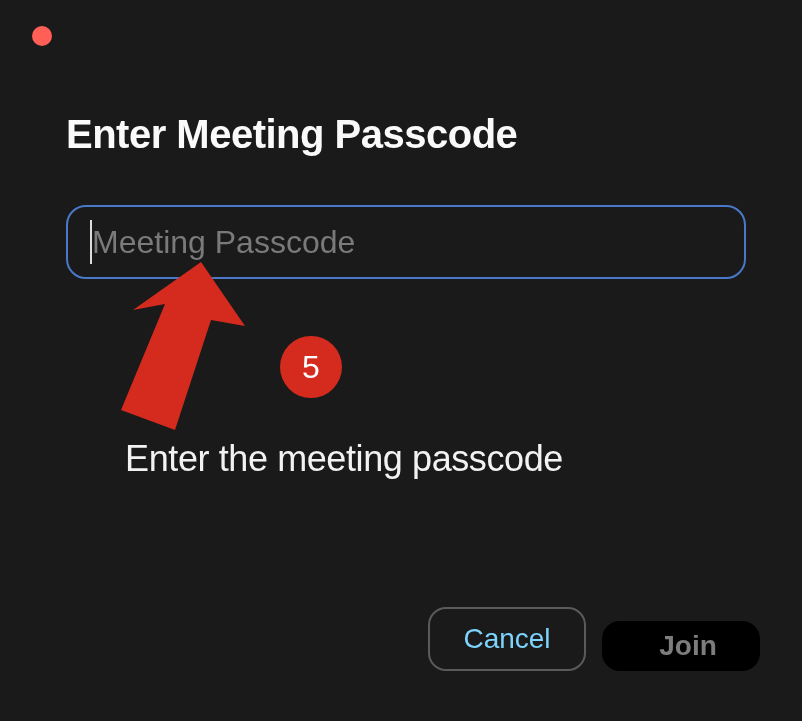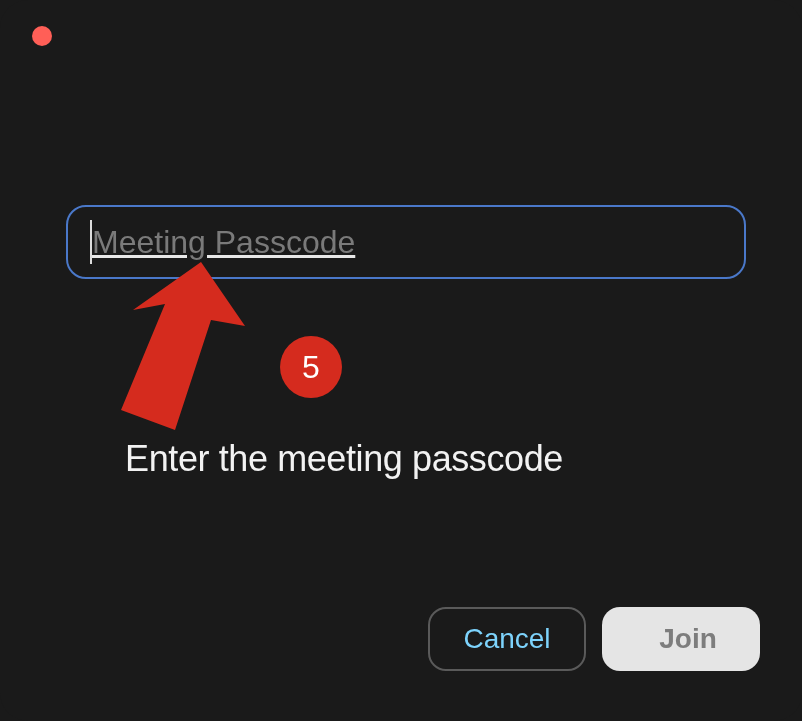--- a/index.html
+++ b/index.html
@@ -39,21 +39,20 @@
       position:absolute;
       top:205px;left:66px;
       width:680px;height:74px;
       border-radius:20px;
       background:#1a1a1a;
       border:2px solid #4a78c9;
       outline:none;
       padding:0 24px;
       font-size:32px;
       color:#e8e8e8;
-      text-decoration:underline;
     }
     .passcode-input::placeholder{
       color:#7a7a7a;
     }
     
     .caret{
       position:absolute;
       top:220px;left:90px;
       width:2px;height:44px;
       background:#dcdcdc;
@@ -94,38 +93,39 @@
       border:2px solid #5a5a5a;
       background:transparent;
       color:#7dd3fc;
       font-size:28px;
       font-weight:400;
       cursor:pointer;
     }
     .btn-join{
       position:absolute;
       bottom:50px;right:42px;
-      width:158px;height:64px;
+      width:158px;height:50px;
       border-radius:18px;
       border:none;
-      background:#e5e5e5;
+      background:#000000;
       color:#7d7d7d;
       font-size:28px;
       font-weight:600;
       cursor:not-allowed;
       padding-left:14px;
     }
   </style>
 </head>
 <body>
 
 <div class="window">
 
   <div class="tl-red"></div>
 
+  <div class="title">Enter Meeting Passcode</div>
 
   <input class="passcode-input" type="text" value="" placeholder="Meeting Passcode" style="">
   <div class="caret"></div>
 
   <svg class="arrow" viewBox="0 0 160 180">
     <polygon points="96,2 140,66 106,60 70,170 16,150 60,44 28,50" fill="#d52b1e"></polygon>
   </svg>
 
   <div class="badge">5</div>
 

